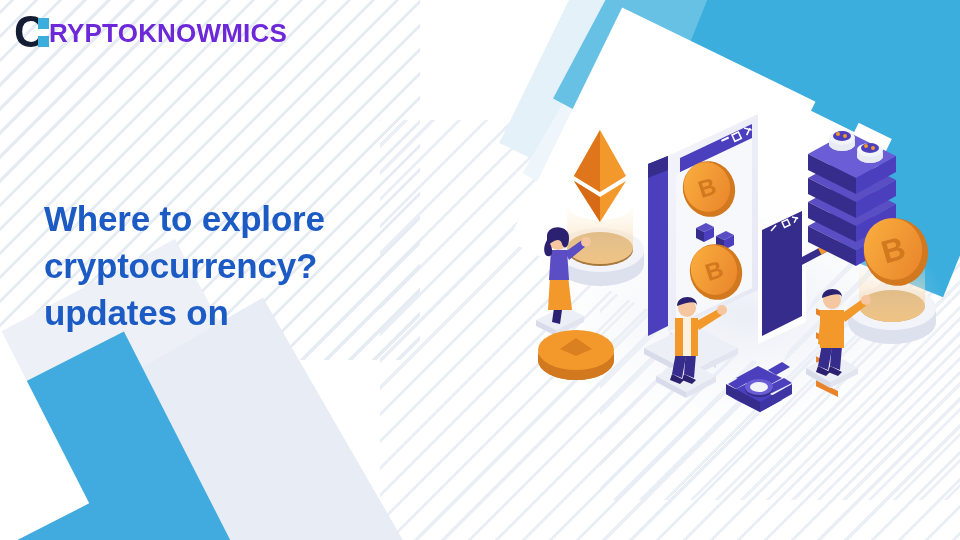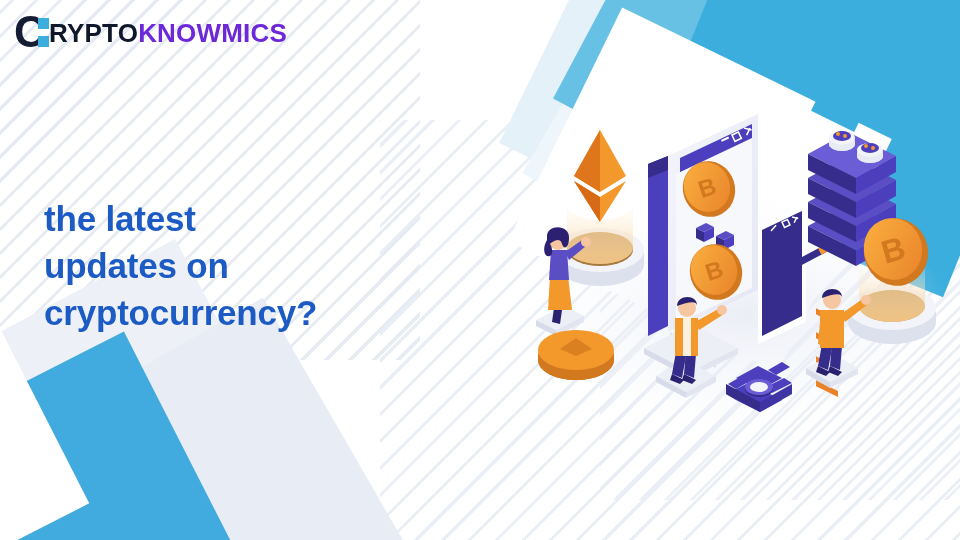--- a/index.html
+++ b/index.html
@@ -158,21 +158,21 @@
     background: #3BAEDD;
   }
   .logo-c .sq-top { right: -1px; top: 6px; }
   .logo-c .sq-bot { right: -1px; bottom: 7px; }
   .logo-word {
     font-size: 26px;
     font-weight: bold;
     letter-spacing: .2px;
     line-height: 30px;
   }
-  .logo-word .w-dark { color: #0f172a; }
+  .logo-word .w-dark { color: #6d28d9; }
   .logo-word .w-blue { color: #6d28d9; }
 
   
   #headline {
     position: absolute;
     left: 44px;
     top: 172px;
     width: 400px;
     z-index: 15;
     color: #1C5BC4;
@@ -222,23 +222,23 @@
       <span class="c-glyph">C</span>
       <span class="sq sq-top"></span>
       <span class="sq sq-bot"></span>
     </div>
     <div class="logo-word">
       <span class="w-dark">RYPTO</span><span class="w-blue">KNOWMICS</span>
     </div>
   </div>
 
   <h1 id="headline">
-    <span class="hl-line">the latest</span>
+    <span class="hl-line">Where to explore</span>
+    <span class="hl-line">cryptocurrency?</span>
     <span class="hl-line">updates on</span>
-    <span class="hl-line">cryptocurrency?</span>
   </h1>
 
   <div id="illustration">
     <svg width="440" height="340" viewBox="0 0 440 340" xmlns="http://www.w3.org/2000/svg">
       <defs>
         <linearGradient id="glassGrad" x1="0" y1="0" x2="0" y2="1">
           <stop offset="0%" stop-color="#FFF6E6" stop-opacity="0.15"></stop>
           <stop offset="100%" stop-color="#F7C98A" stop-opacity="0.85"></stop>
         </linearGradient>
         <linearGradient id="coinGrad" x1="0" y1="0" x2="1" y2="1">

